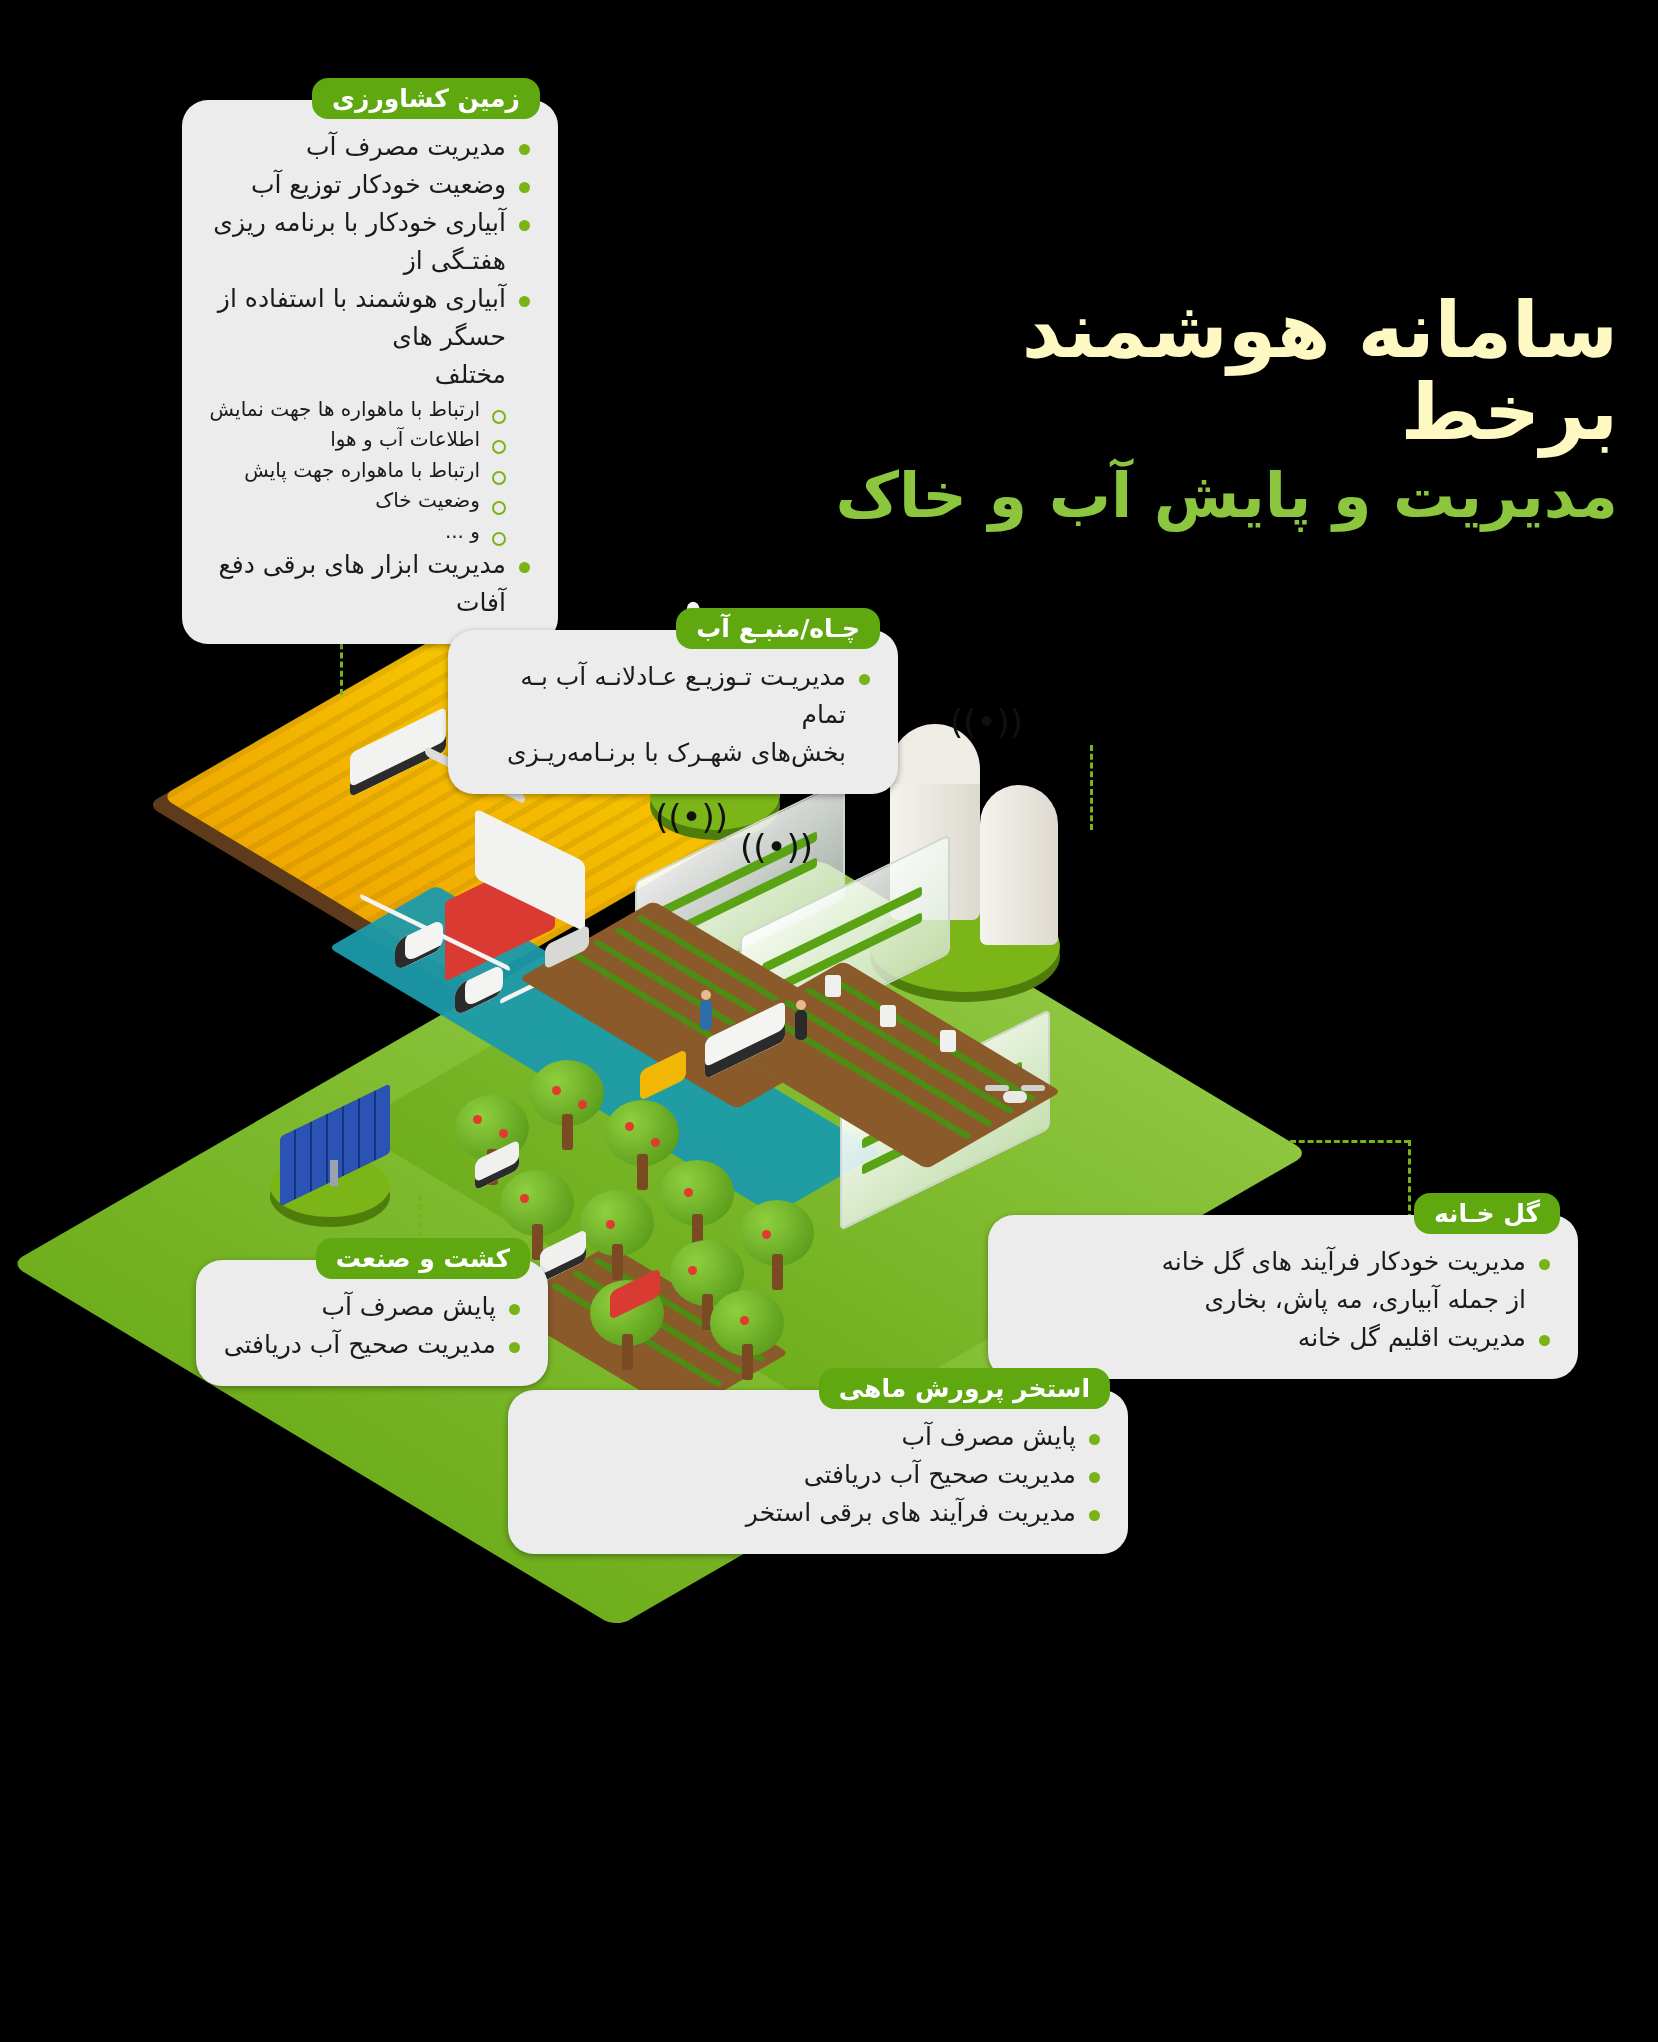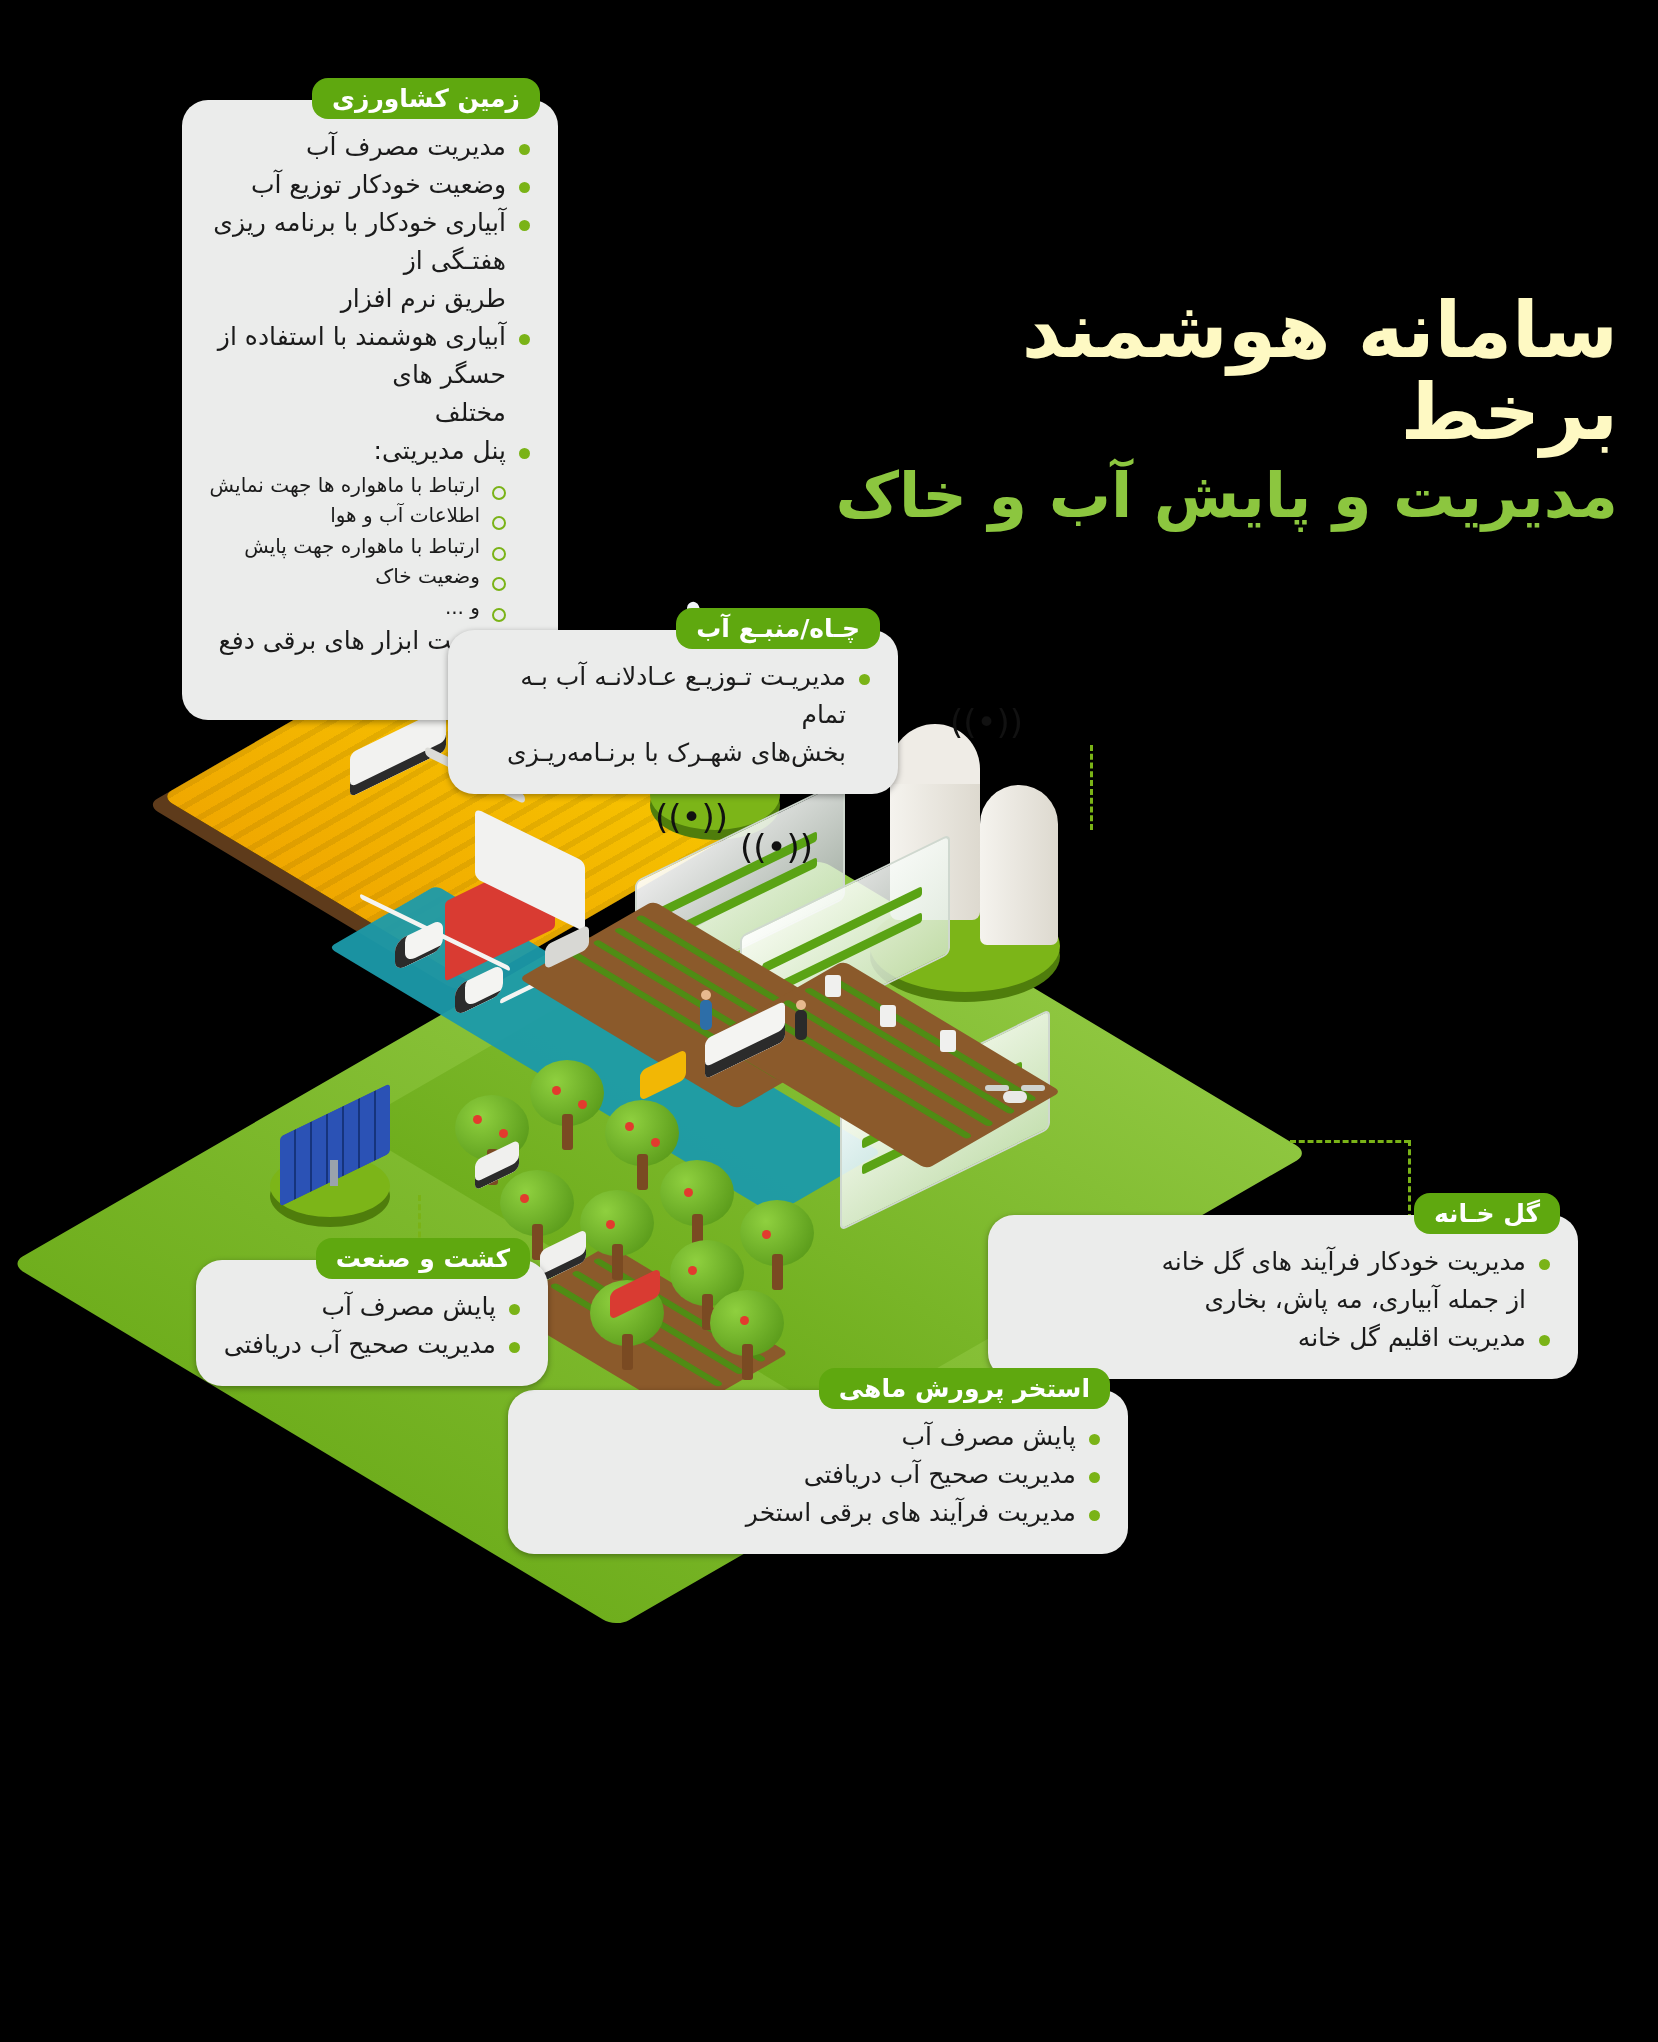--- a/index.html
+++ b/index.html
@@ -285,24 +285,22 @@
   <div class="dots v" style="left:1408px;top:1140px;height:80px;"></div>
   <div class="dots v" style="left:1080px;top:1275px;height:110px;"></div>
   <div class="dots v" style="left:418px;top:1195px;height:70px;"></div>
 
   <div class="card" id="card-farmland">
     <div class="badge right">زمین کشاورزی</div>
     <ul>
       <li>مدیریت مصرف آب</li>
       <li>وضعیت خودکار توزیع آب</li>
       <li>آبیاری خودکار با برنامه ریزی هفتـگی از</li>
-      <li class="cont">طریق نرم افزار</li>
       <li>آبیاری هوشمند با استفاده از حسگر های</li>
       <li class="cont">مختلف</li>
-      <li>پنل مدیریتی:</li>
       <li class="sub">ارتباط با ماهواره ها جهت نمایش</li>
       <li class="sub">اطلاعات آب و هوا</li>
       <li class="sub">ارتباط با ماهواره جهت پایش</li>
       <li class="sub">وضعیت خاک</li>
       <li class="sub">و ...</li>
       <li>مدیریت ابزار های برقی دفع آفات</li>
     </ul>
   </div>
 
   <div class="card" id="card-well">

